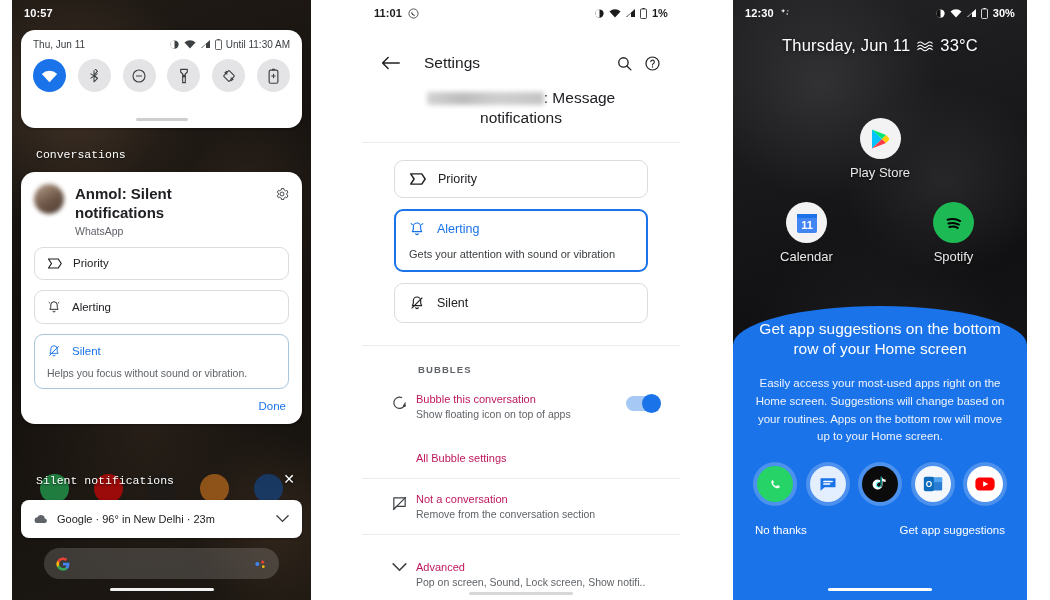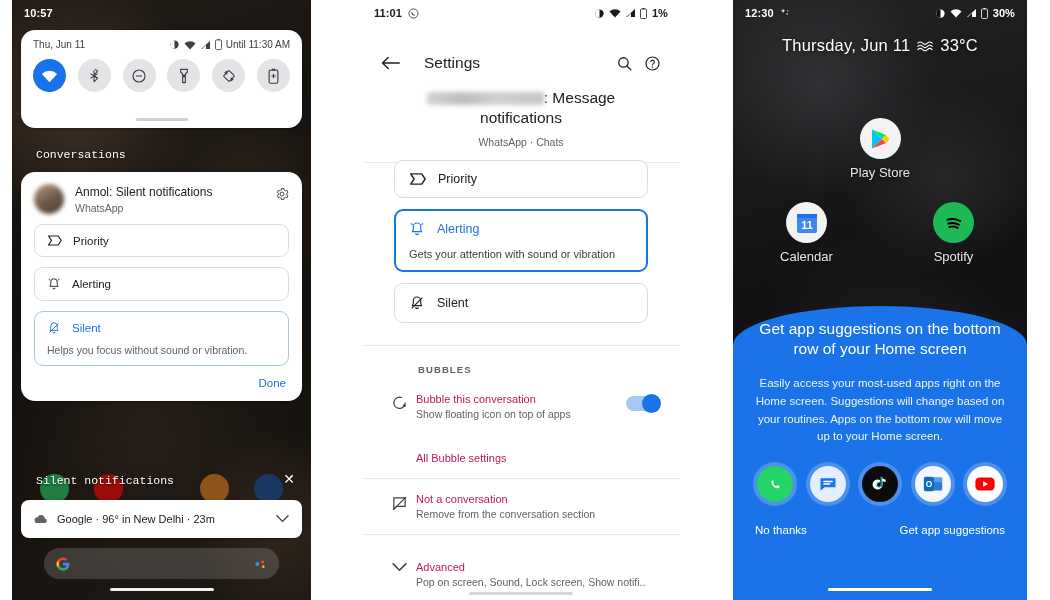--- a/index.html
+++ b/index.html
@@ -46,42 +46,42 @@
   .sbar.light{color:#fff;}
   .sbar.dark{color:#1b1b1b;}
   .sico{display:inline-flex;align-items:center;}
   .pct{font-size:11px;font-weight:bold;margin-left:1px;}
 
   
   .qs-card{position:absolute;left:9px;top:30px;width:281px;height:98px;
            background:#fff;border-radius:14px;box-shadow:0 1px 3px rgba(0,0,0,.35);overflow:hidden;}
   .qs-head{display:flex;align-items:center;justify-content:space-between;
            padding:9px 12px 0 12px;font-size:10px;color:#3c4043;}
-  .qs-head .qs-right{display:flex;align-items:flex-end;gap:4px;font-size:10px;color:#3c4043;}
+  .qs-head .qs-right{display:flex;align-items:flex-start;gap:4px;font-size:10px;color:#3c4043;}
   .qs-tiles{display:flex;align-items:center;justify-content:space-between;padding:9px 12px 0 12px;}
   .tile{width:33px;height:33px;border-radius:50%;background:#e4e4e6;
         display:flex;align-items:center;justify-content:center;}
   .tile.on{background:#1a73e8;}
   .qs-grab{position:absolute;left:50%;transform:translateX(-50%);bottom:7px;
            width:52px;height:3px;border-radius:2px;background:#cfcfd2;}
 
   .sec-label{position:absolute;left:24px;font-size:11.5px;color:#fff;font-weight:500;
              text-shadow:0 1px 2px rgba(0,0,0,.7);font-family:Liberation Mono, monospace;}
   #conv-label{top:148px;}
   #silent-label{top:474px;}
 
   .notif-card{position:absolute;left:9px;top:172px;width:281px;
               background:#fff;border-radius:14px;box-shadow:0 1px 3px rgba(0,0,0,.35);
               padding:12px 13px 8px 13px;box-sizing:border-box;}
   .notif-top{display:flex;align-items:flex-start;gap:11px;}
   .avatar{width:30px;height:30px;border-radius:50%;flex:0 0 auto;
           background:linear-gradient(150deg,#b9a08c,#6d5647 55%,#4a3a30);
           filter:blur(2.2px);}
   .notif-txt{flex:1;min-width:0;padding-top:1px;}
-  .notif-title{font-size:12px;font-weight:normal;color:#202124;line-height:1.25;}
+  .notif-title{font-size:15px;font-weight:bold;color:#202124;line-height:1.25;}
   .notif-sub{font-size:10.5px;color:#5f6368;margin-top:2px;}
   .gear{flex:0 0 auto;margin-top:3px;}
 
   .opt{margin-top:10px;border:1px solid #dadce0;border-radius:9px;padding:9px 12px;
        box-sizing:border-box;}
   .opt-row{display:flex;align-items:center;gap:11px;}
   .opt-label{font-size:11.5px;color:#202124;}
   .opt.sel{border-color:#a7c6dd;background:#fff;}
   .opt.sel .opt-label{color:#1a73e8;}
   .opt-desc{font-size:10.5px;color:#5f6368;margin-top:9px;}
@@ -419,21 +419,20 @@
             <circle cx="12" cy="17" r="1" fill="#202124"></circle>
           </svg>
       </span>
     </div>
 
     <div class="s-hero">
       <div class="hero-line">
         <span class="redact"></span><span>: Message</span>
       </div>
       <div class="hero-line">notifications</div>
-      <div class="hero-sub">WhatsApp · Chats</div>
     </div>
 
     <div class="s-opts">
       <div class="s-opt">
         <div class="s-opt-row">
           <span>
             <svg width="17" height="14" viewBox="0 0 20 16">
                 <path d="M2 2h13l4 6-4 6H2l4-6z" fill="none" stroke="#202124" stroke-width="1.7" stroke-linejoin="round"></path>
               </svg>
           </span>

